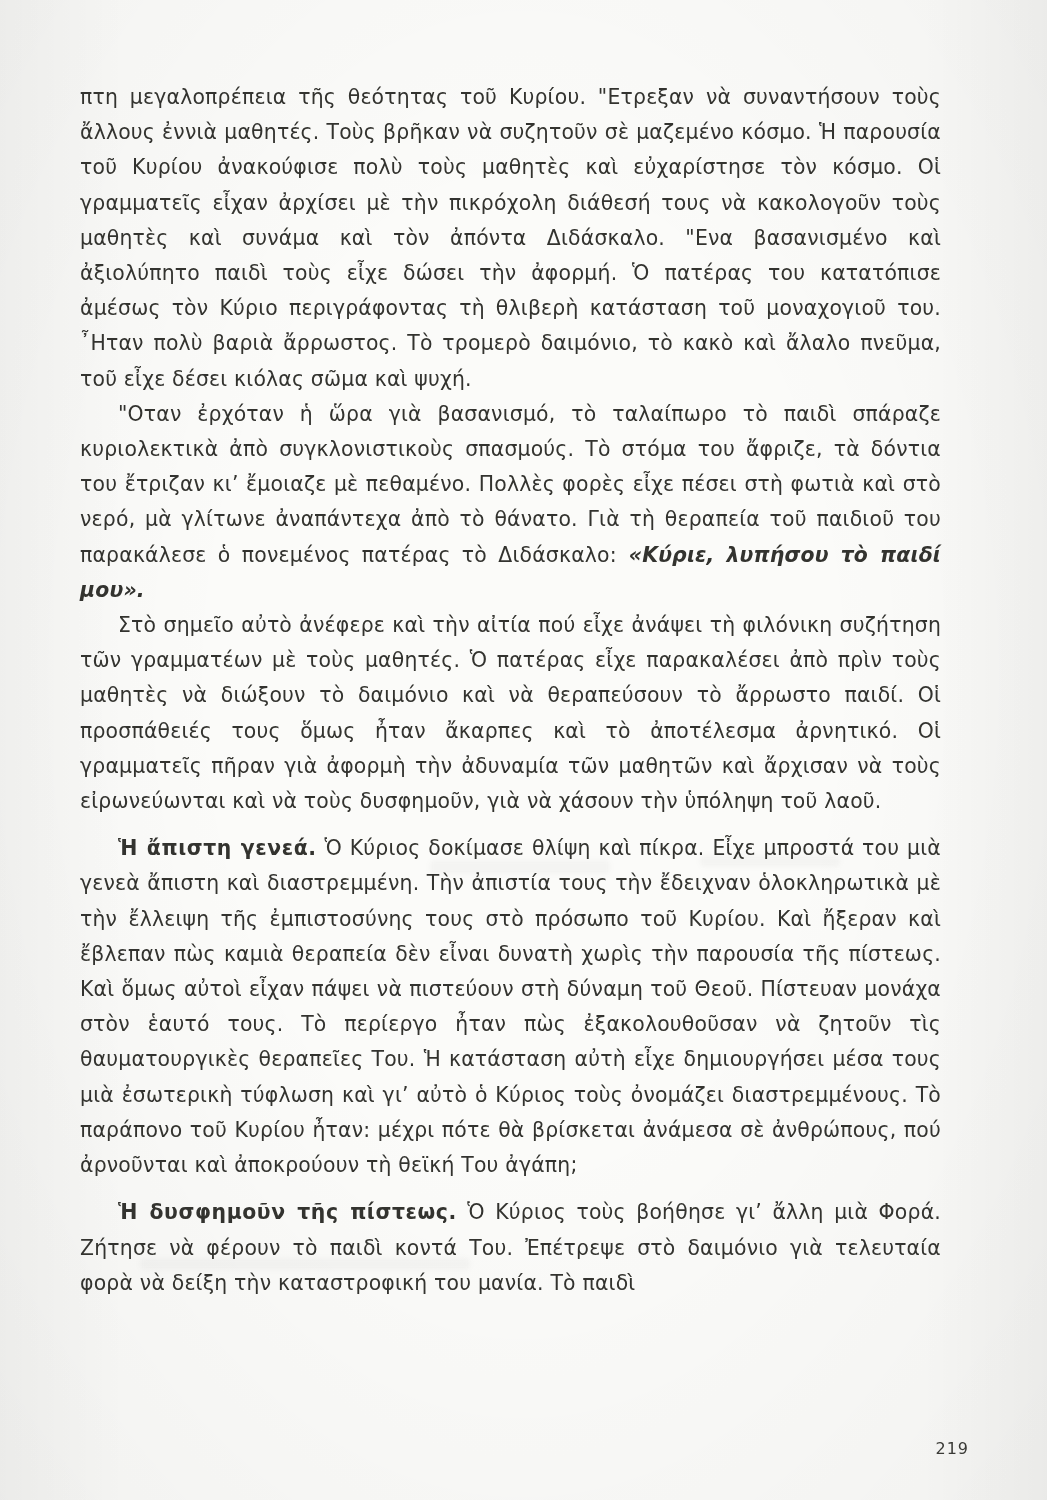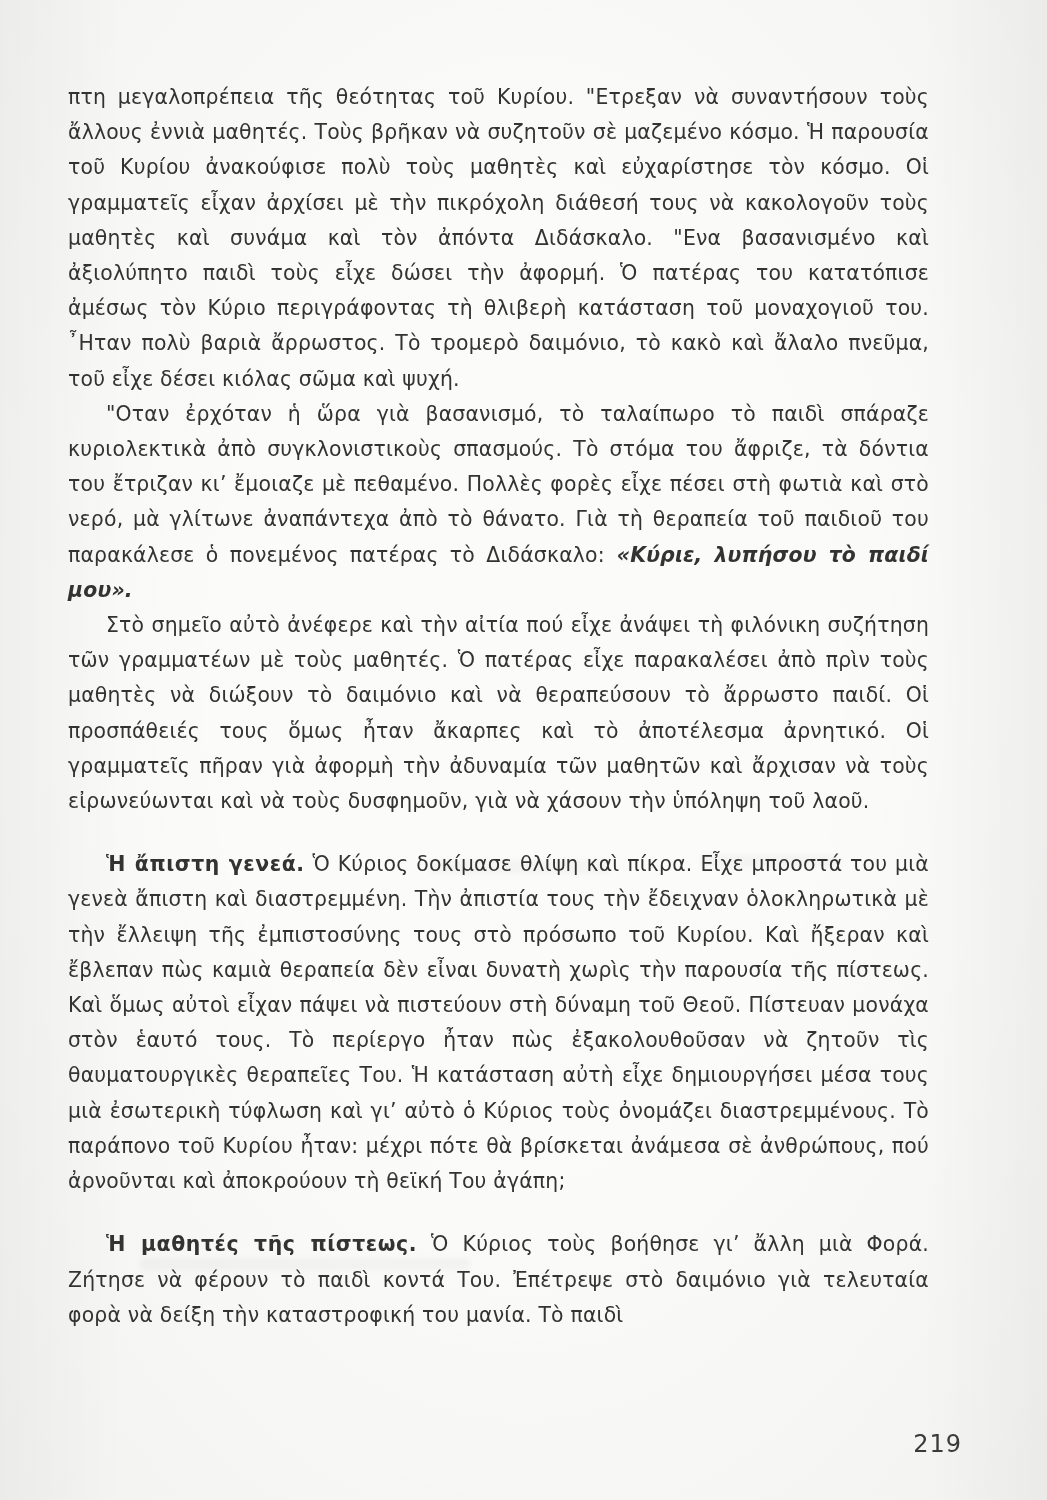--- a/index.html
+++ b/index.html
@@ -25,52 +25,52 @@
     content: "";
     position: absolute;
     inset: 0;
     background:
       radial-gradient(ellipse at 50% 45%, rgba(255,255,255,0.0) 40%, rgba(0,0,0,0.035) 100%),
       linear-gradient(90deg, rgba(0,0,0,0.03) 0%, rgba(255,255,255,0) 12%, rgba(255,255,255,0) 88%, rgba(0,0,0,0.035) 100%);
     pointer-events: none;
   }
   .text-column {
     position: absolute;
-    left: 68px;
+    left: 80px;
     top: 80px;
     width: 861px;
   }
   p {
     margin: 0;
     font-size: 20.4px;
     line-height: 35.2px;
     text-align: justify;
     text-justify: inter-word;
     letter-spacing: 0.2px;
     color: #33332f;
   }
   p.indent {
     text-indent: 38px;
   }
   p.gap-before {
-    margin-top: 28px;
+    margin-top: 12px;
   }
   .lead {
     font-weight: bold;
     letter-spacing: 0.6px;
   }
   .italic {
     font-style: italic;
     font-weight: bold;
   }
   .page-number {
     position: absolute;
-    right: 85px;
+    right: 78px;
     bottom: 42px;
-    font-size: 24px;
+    font-size: 16px;
     letter-spacing: 1px;
     color: #3a3a36;
   }
   
   .smudge {
     position: absolute;
     pointer-events: none;
     background: rgba(90, 95, 85, 0.045);
     filter: blur(2px);
     border-radius: 4px;
@@ -88,18 +88,18 @@
   <div class="text-column">
 
     <p class="para-continuation">πτη μεγαλοπρέπεια τῆς θεότητας τοῦ Κυρίου. "Ετρεξαν νὰ συναντήσουν τοὺς ἄλλους ἐννιὰ μαθητές. Τοὺς βρῆκαν νὰ συζητοῦν σὲ μαζεμένο κόσμο. Ἡ παρουσία τοῦ Κυρίου ἀνακούφισε πολὺ τοὺς μαθητὲς καὶ εὐχαρίστησε τὸν κόσμο. Οἱ γραμματεῖς εἶχαν ἀρχίσει μὲ τὴν πικρόχολη διάθεσή τους νὰ κακολογοῦν τοὺς μαθητὲς καὶ συνάμα καὶ τὸν ἀπόντα Διδάσκαλο. "Ενα βασανισμένο καὶ ἀξιολύπητο παιδὶ τοὺς εἶχε δώσει τὴν ἀφορμή. Ὁ πατέρας του κατατόπισε ἀμέσως τὸν Κύριο περιγράφοντας τὴ θλιβερὴ κατάσταση τοῦ μοναχογιοῦ του. ῏Ηταν πολὺ βαριὰ ἄρρωστος. Τὸ τρομερὸ δαιμόνιο, τὸ κακὸ καὶ ἄλαλο πνεῦμα, τοῦ εἶχε δέσει κιόλας σῶμα καὶ ψυχή.</p>
 
     <p class="indent"><span>"Οταν ἐρχόταν ἡ ὥρα γιὰ βασανισμό, τὸ ταλαίπωρο τὸ παιδὶ σπάραζε κυριολεκτικὰ ἀπὸ συγκλονιστικοὺς σπασμούς. Τὸ στόμα του ἄφριζε, τὰ δόντια του ἔτριζαν κι’ ἔμοιαζε μὲ πεθαμένο. Πολλὲς φορὲς εἶχε πέσει στὴ φωτιὰ καὶ στὸ νερό, μὰ γλίτωνε ἀναπάντεχα ἀπὸ τὸ θάνατο. Γιὰ τὴ θεραπεία τοῦ παιδιοῦ του παρακάλεσε ὁ πονεμένος πατέρας τὸ Διδάσκαλο:</span><span class="italic"> «Κύριε, λυπήσου τὸ παιδί μου».</span></p>
 
     <p class="indent">Στὸ σημεῖο αὐτὸ ἀνέφερε καὶ τὴν αἰτία πού εἶχε ἀνάψει τὴ φιλόνικη συζήτηση τῶν γραμματέων μὲ τοὺς μαθητές. Ὁ πατέρας εἶχε παρακαλέσει ἀπὸ πρὶν τοὺς μαθητὲς νὰ διώξουν τὸ δαιμόνιο καὶ νὰ θεραπεύσουν τὸ ἄρρωστο παιδί. Οἱ προσπάθειές τους ὅμως ἦταν ἄκαρπες καὶ τὸ ἀποτέλεσμα ἀρνητικό. Οἱ γραμματεῖς πῆραν γιὰ ἀφορμὴ τὴν ἀδυναμία τῶν μαθητῶν καὶ ἄρχισαν νὰ τοὺς εἰρωνεύωνται καὶ νὰ τοὺς δυσφημοῦν, γιὰ νὰ χάσουν τὴν ὑπόληψη τοῦ λαοῦ.</p>
 
     <p class="indent gap-before"><span class="lead">Ἡ ἄπιστη γενεά.</span><span> Ὁ Κύριος δοκίμασε θλίψη καὶ πίκρα. Εἶχε μπροστά του μιὰ γενεὰ ἄπιστη καὶ διαστρεμμένη. Τὴν ἀπιστία τους τὴν ἔδειχναν ὁλοκληρωτικὰ μὲ τὴν ἔλλειψη τῆς ἐμπιστοσύνης τους στὸ πρόσωπο τοῦ Κυρίου. Καὶ ἤξεραν καὶ ἔβλεπαν πὼς καμιὰ θεραπεία δὲν εἶναι δυνατὴ χωρὶς τὴν παρουσία τῆς πίστεως. Καὶ ὅμως αὐτοὶ εἶχαν πάψει νὰ πιστεύουν στὴ δύναμη τοῦ Θεοῦ. Πίστευαν μονάχα στὸν ἑαυτό τους. Τὸ περίεργο ἦταν πὼς ἐξακολουθοῦσαν νὰ ζητοῦν τὶς θαυματουργικὲς θεραπεῖες Του. Ἡ κατάσταση αὐτὴ εἶχε δημιουργήσει μέσα τους μιὰ ἐσωτερικὴ τύφλωση καὶ γι’ αὐτὸ ὁ Κύριος τοὺς ὀνομάζει διαστρεμμένους. Τὸ παράπονο τοῦ Κυρίου ἦταν: μέχρι πότε θὰ βρίσκεται ἀνάμεσα σὲ ἀνθρώπους, πού ἀρνοῦνται καὶ ἀποκρούουν τὴ θεϊκή Του ἀγάπη;</span></p>
 
-    <p class="indent gap-before"><span class="lead">Ἡ μαθητές τῆς πίστεως.</span><span> Ὁ Κύριος τοὺς βοήθησε γι’ ἄλλη μιὰ Φορά. Ζήτησε νὰ φέρουν τὸ παιδὶ κοντά Του. Ἐπέτρεψε στὸ δαιμόνιο γιὰ τελευταία φορὰ νὰ δείξη τὴν καταστροφική του μανία. Τὸ παιδὶ</span></p>
+    <p class="indent gap-before"><span class="lead">Ἡ δυσφημοῦν τῆς πίστεως.</span><span> Ὁ Κύριος τοὺς βοήθησε γι’ ἄλλη μιὰ Φορά. Ζήτησε νὰ φέρουν τὸ παιδὶ κοντά Του. Ἐπέτρεψε στὸ δαιμόνιο γιὰ τελευταία φορὰ νὰ δείξη τὴν καταστροφική του μανία. Τὸ παιδὶ</span></p>
 
   </div>
 
   <div class="page-number">219</div>
 </div>
 
 </body></html>

